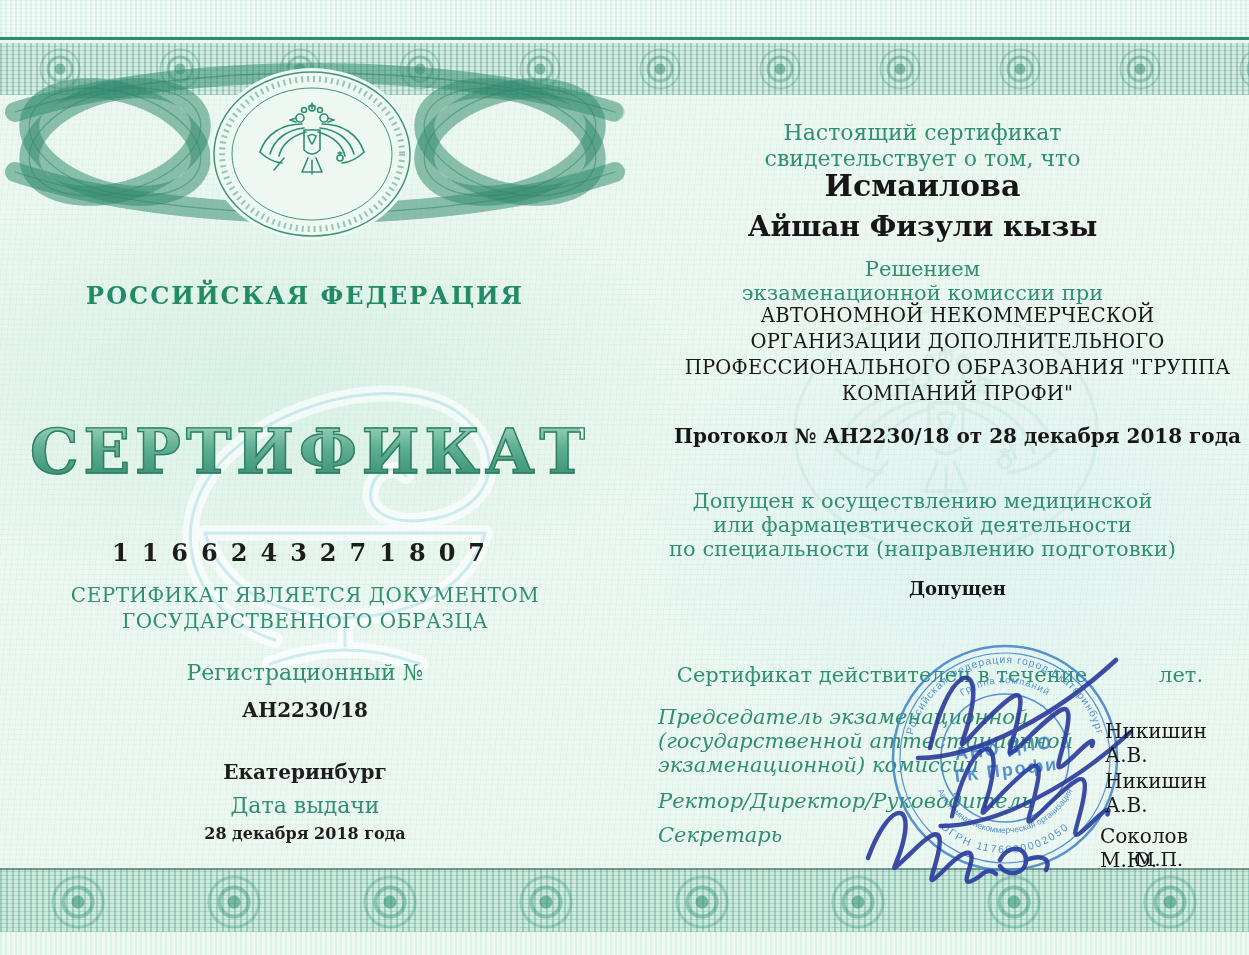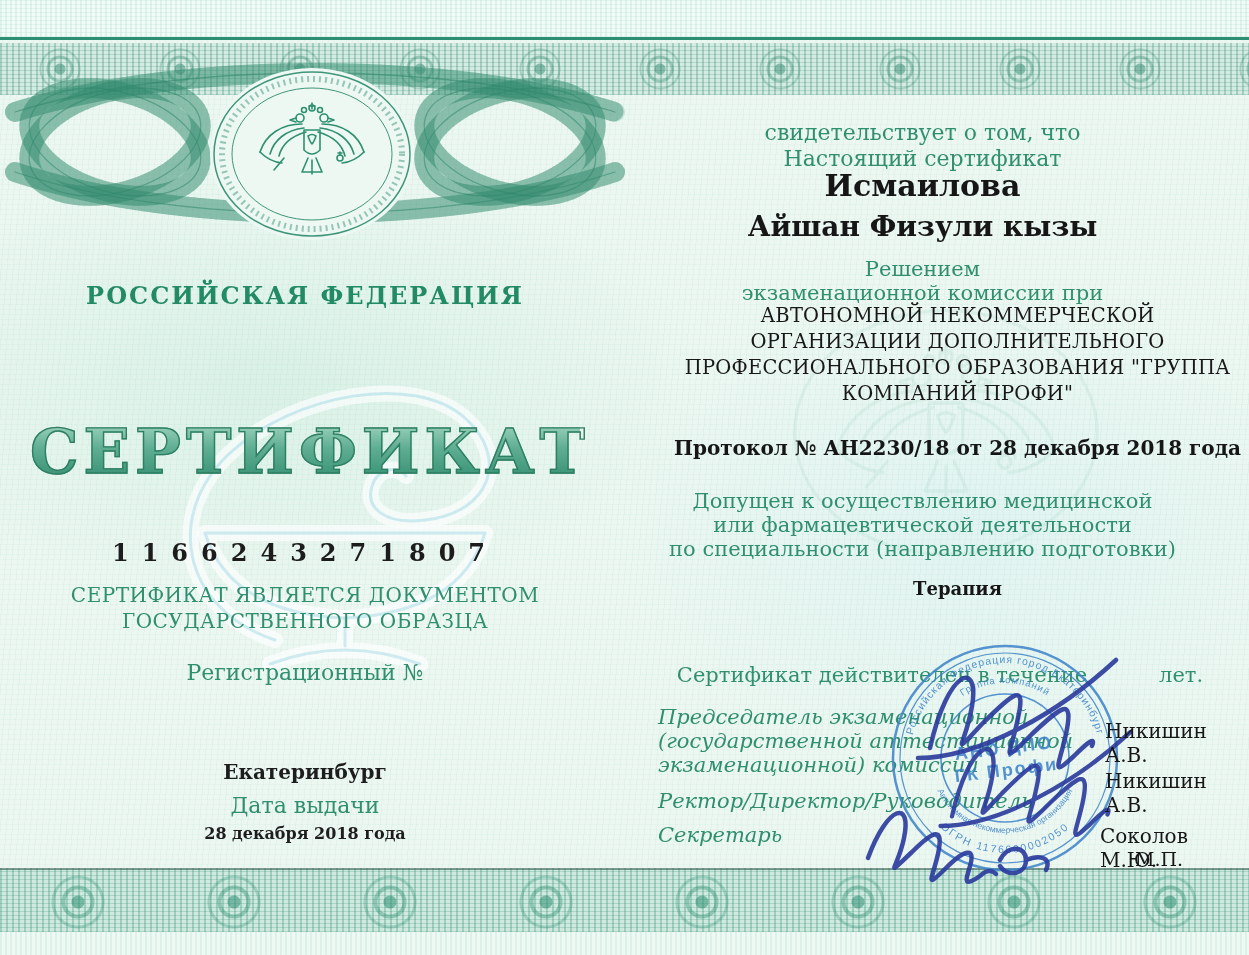--- a/index.html
+++ b/index.html
@@ -75,21 +75,21 @@
   .date-label{ top:793px; font-size:22px; color:#2f8f6e; }
   .date-value{ top:824px; font-size:16px; font-weight:600; color:#1d1d1d; }
 
   .right-a{ position:absolute; left:660px; width:525px; text-align:center; z-index:4; }
   .right-b{ position:absolute; left:665px; width:585px; text-align:center; z-index:4; }
   .intro{ top:120px; font-size:22px; line-height:1.18; color:#2f8f6e; }
   .holder1{ top:168px; font-size:30px; font-weight:600; color:#161616; }
   .holder2{ top:210px; font-size:28px; font-weight:600; color:#161616; }
   .decision{ top:258px; font-size:21px; line-height:1.12; color:#2f8f6e; }
   .org{ top:303px; font-size:19.5px; line-height:1.33; font-weight:500; color:#181818; letter-spacing:.2px; }
-  .protocol{ top:424px; font-size:20px; font-weight:600; color:#161616;margin-top:12px; }
+  .protocol{ top:424px; font-size:20px; font-weight:600; color:#161616; }
   .admission{ top:489px; font-size:21px; line-height:1.15; color:#2f8f6e; }
   .specialty{ top:578px; font-size:18px; font-weight:700; color:#161616; }
   .validity{ top:663px; font-size:21px; color:#2f8f6e; z-index:4; }
   .validity .gap{ display:inline-block; width:72px; }
 
   .officials{ position:absolute; left:658px; width:420px; text-align:left; z-index:4; }
   .chairman{ top:706px; font-size:21px; line-height:1.14; color:#2f8e6e; }
   .rector-label{ top:789px; font-size:21px; color:#2f8e6e; }
   .secretary-label{ top:823px; font-size:21px; color:#2f8e6e; }
 
@@ -193,47 +193,48 @@
   </svg>
 
   <div class="abs left-col country-title">РОССИЙСКАЯ ФЕДЕРАЦИЯ</div>
   <div class="abs left-col big-title">СЕРТИФИКАТ</div>
   <div class="abs left-col cert-number">1166243271807</div>
   <div class="abs left-col statement">
     <div>СЕРТИФИКАТ ЯВЛЯЕТСЯ ДОКУМЕНТОМ</div>
     <div>ГОСУДАРСТВЕННОГО ОБРАЗЦА</div>
   </div>
   <div class="abs left-col reg-label">Регистрационный №</div>
+  <div class="abs left-col reg-value">АН2230/18</div>
   <div class="abs left-col city-value">Екатеринбург</div>
   <div class="abs left-col date-label">Дата выдачи</div>
   <div class="abs left-col date-value">28 декабря 2018 года</div>
 
   <div class="abs right-a intro">
+    <div>Настоящий сертификат</div>
     <div>свидетельствует о том, что</div>
-    <div>Настоящий сертификат</div>
   </div>
   <div class="abs right-a holder1">Исмаилова</div>
   <div class="abs right-a holder2">Айшан Физули кызы</div>
   <div class="abs right-a decision">
     <div>Решением</div>
     <div>экзаменационной комиссии при</div>
   </div>
   <div class="abs right-b org">
     <div>АВТОНОМНОЙ НЕКОММЕРЧЕСКОЙ</div>
     <div>ОРГАНИЗАЦИИ ДОПОЛНИТЕЛЬНОГО</div>
     <div>ПРОФЕССИОНАЛЬНОГО ОБРАЗОВАНИЯ "ГРУППА</div>
     <div>КОМПАНИЙ ПРОФИ"</div>
   </div>
   <div class="abs right-b protocol">Протокол № АН2230/18 от 28 декабря 2018 года</div>
   <div class="abs right-a admission">
     <div>Допущен к осуществлению медицинской</div>
     <div>или фармацевтической деятельности</div>
     <div>по специальности (направлению подготовки)</div>
   </div>
-  <div class="abs right-b specialty">Терапия</div>
+  <div class="abs right-b specialty">Допущен</div>
   <div class="abs right-a validity" style="width:560px;">
     <span>Сертификат действителен в течение</span><span class="gap"></span><span>лет.</span>
   </div>
 
   <div class="abs officials chairman italic">
     <div>Председатель экзаменационной</div>
     <div>(государственной аттестационной</div>
     <div>экзаменационной) комиссии</div>
   </div>
   <div class="abs officials rector-label italic">Ректор/Директор/Руководитель</div>

